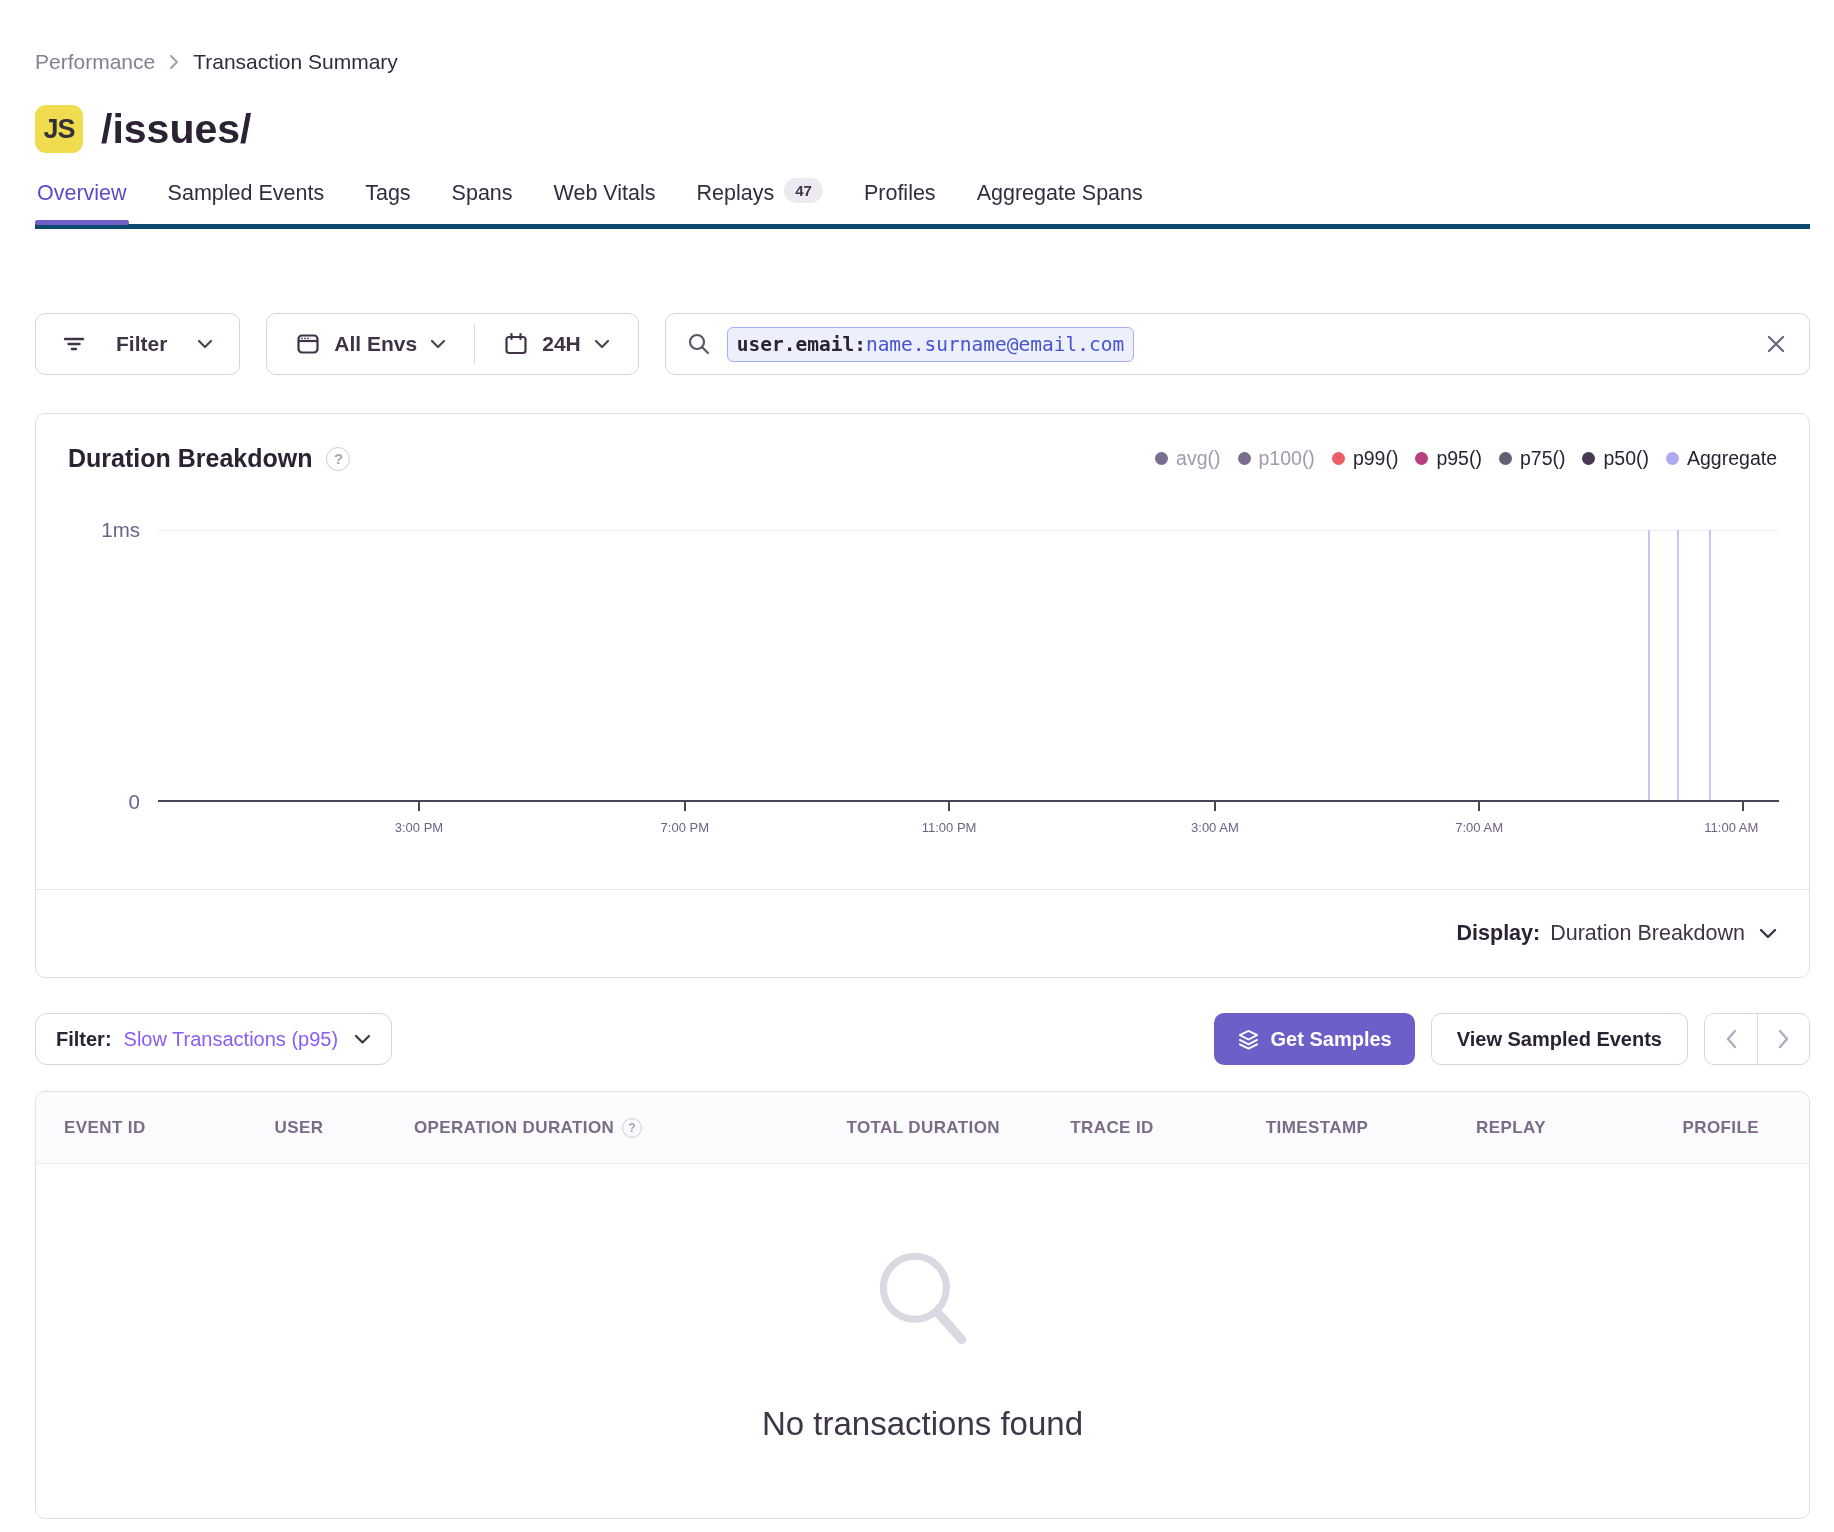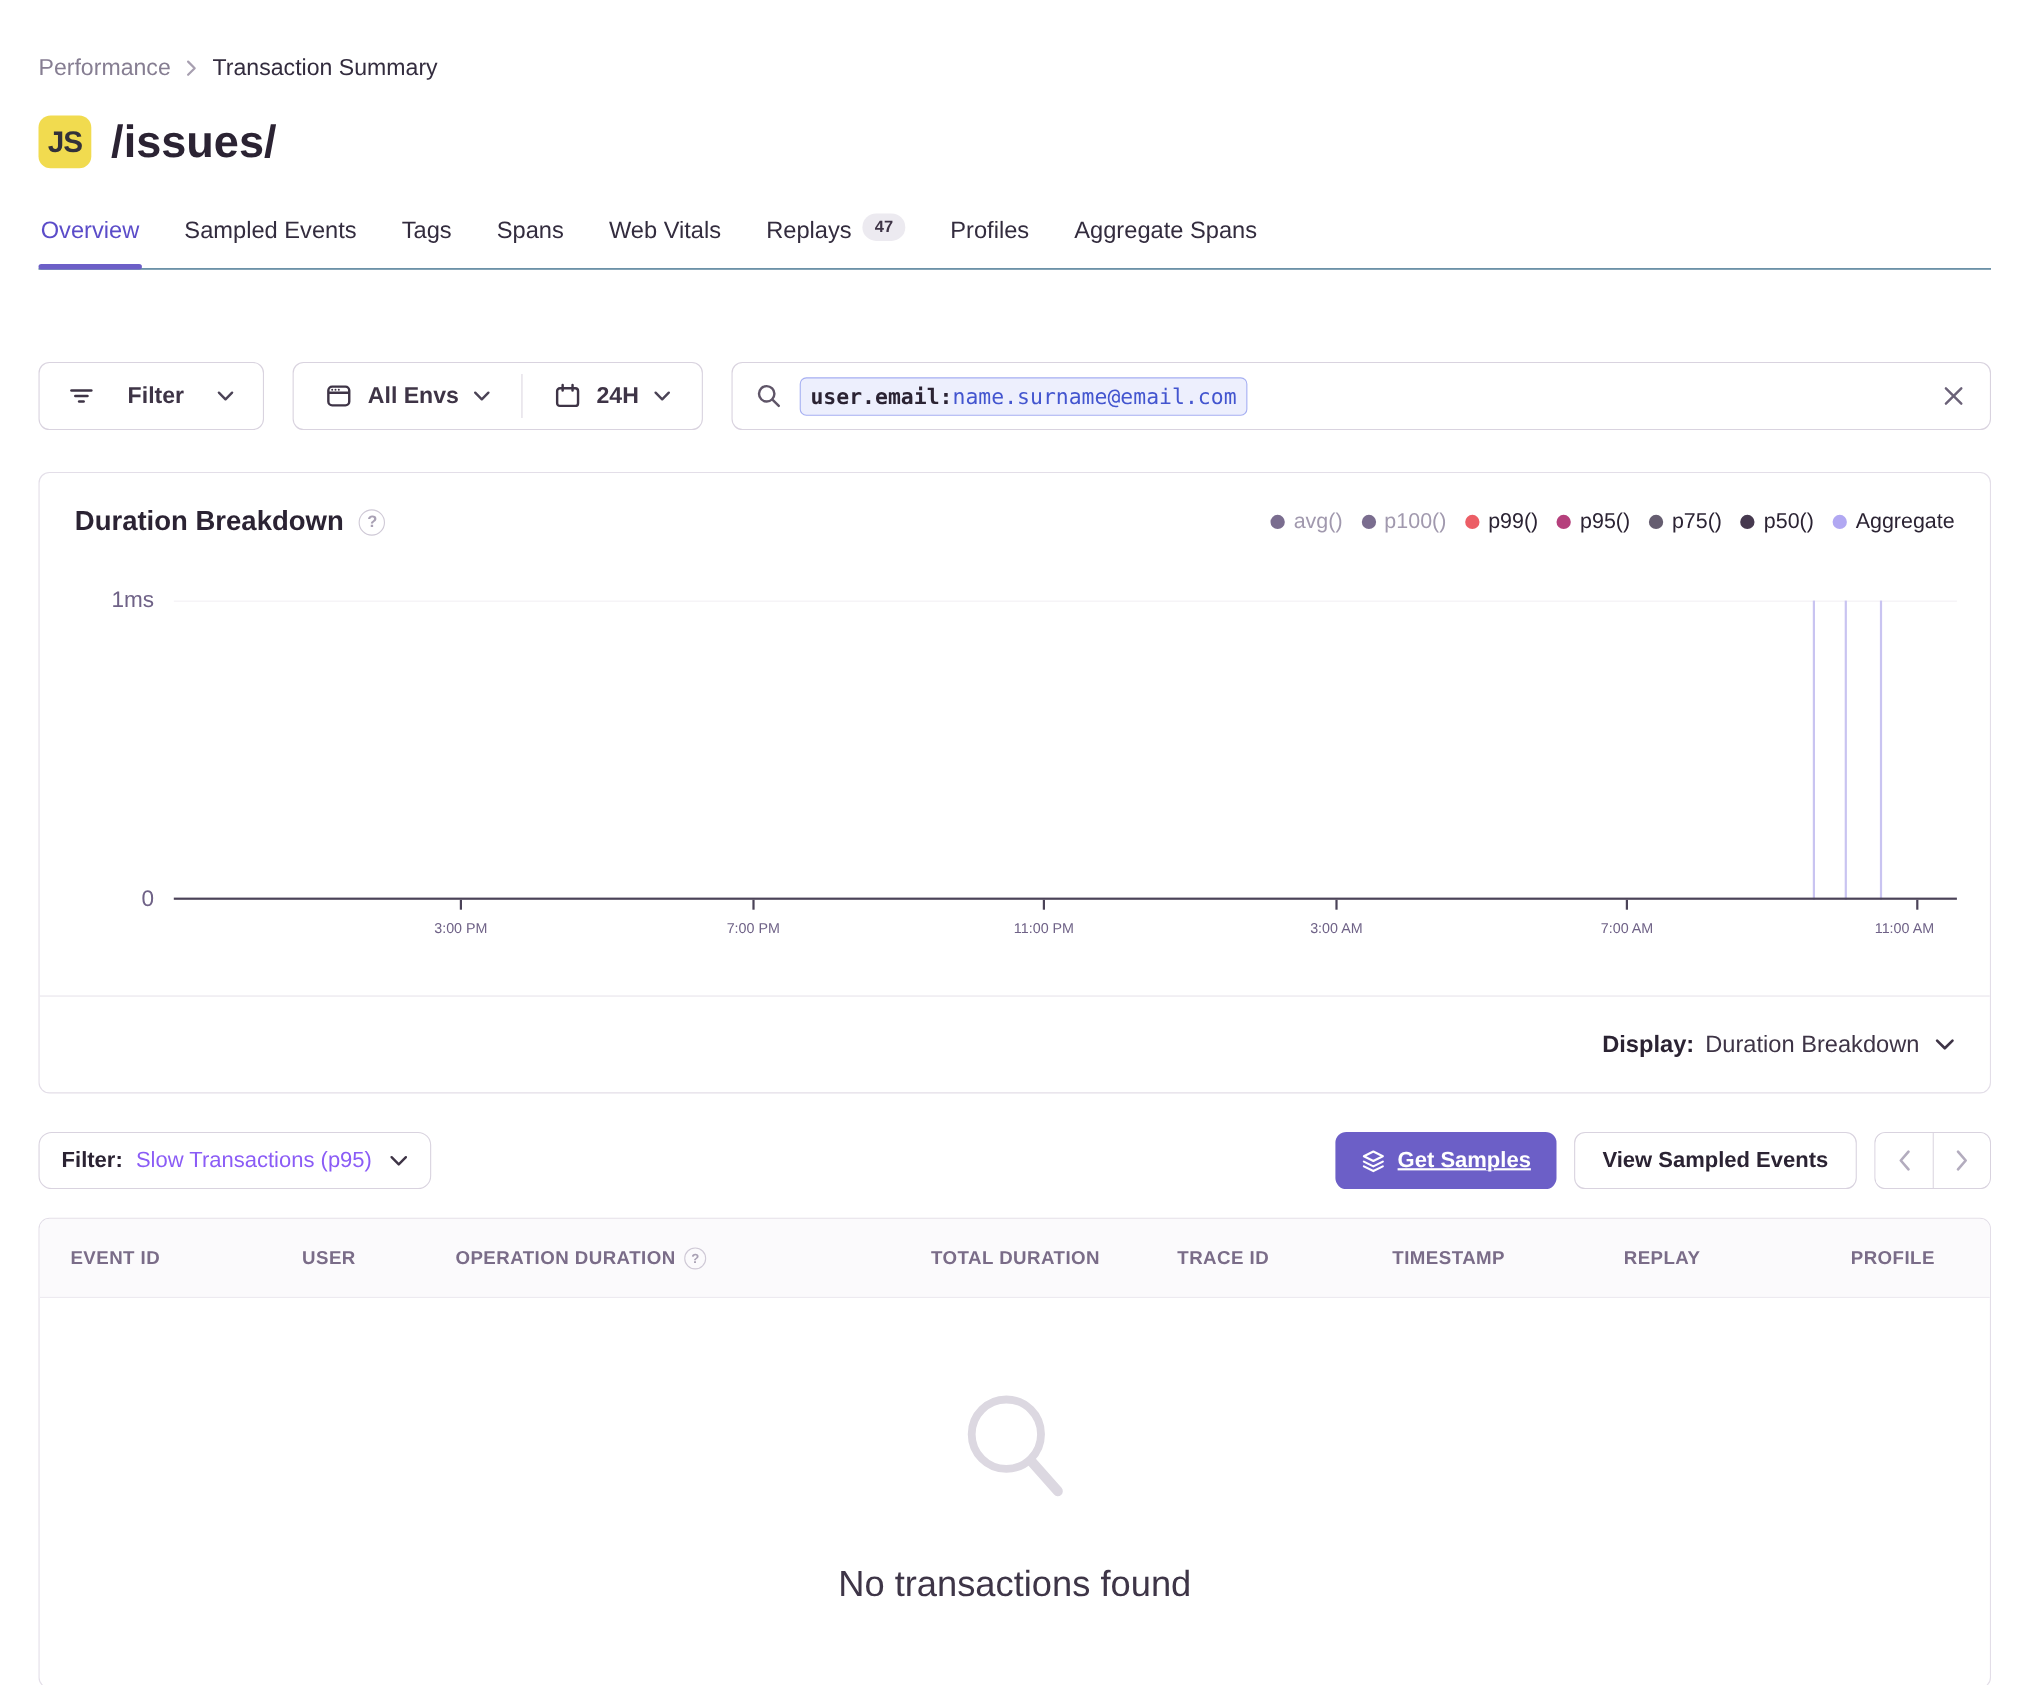--- a/index.html
+++ b/index.html
@@ -13,21 +13,21 @@
   .crumb-current { color: #332C3E; }
   .bc-sep { color: #A79FB0; display: flex; }
 
   
   .title-row { display: flex; align-items: center; gap: 18px; margin-top: 27px; height: 52px; }
   .js-badge { width: 48px; height: 48px; border-radius: 11px; background: #F1DB4F; color: #32313A;
     font-weight: 800; font-size: 27px; display: flex; align-items: center; justify-content: center; letter-spacing: -1px; }
   .page-title { font-size: 41px; font-weight: 700; color: #2B2333; }
 
   
-  .tabs { display: flex; gap: 37px; margin-top: 40px; border-bottom: 1px solid #0c4a6e; height: 50px; }
+  .tabs { display: flex; gap: 37px; margin-top: 24px; border-bottom: 5px solid #0c4a6e; height: 50px; }
   .tab { position: relative; font-size: 21.5px; color: #332C3E; padding: 2px 2px 0 2px; cursor: pointer;
     display: flex; align-items: flex-start; gap: 10px; }
   .tab.active { color: #5B4CC9; }
   .tab.active::after { content: ""; position: absolute; left: 0; right: 0; bottom: -1px; height: 5px;
     background: #6C5FC7; border-radius: 4px; }
   .tab-badge { background: #ECEAF0; border-radius: 14px; padding: 4px 11px; font-size: 15px; font-weight: 700;
     color: #3E3446; margin-top: -3px; }
 
   
   .toolbar { display: flex; gap: 26px; margin-top: 84px; height: 62px; }
@@ -86,21 +86,21 @@
   
   .controls-row { margin-top: 35px; height: 52px; display: flex; justify-content: space-between; align-items: center; }
   .filter-select { display: flex; align-items: center; gap: 12px; height: 52px; padding: 0 20px;
     border: 1px solid #D9D3DF; border-radius: 12px; background: #fff; font-size: 20px; cursor: pointer;
     font-family: "Liberation Sans", sans-serif; }
   .fs-label { font-weight: 700; color: #2B2333; text-align: center; }
   .fs-value { color: #8b5cf6; }
   .controls-right { display: flex; align-items: center; gap: 16px; }
   .btn-primary { display: flex; align-items: center; gap: 11px; height: 52px; padding: 0 23px; border: none;
     border-radius: 10px; background: #6C5FC7; color: #fff; font-size: 20px; font-weight: 700; cursor: pointer;
-    font-family: "Liberation Sans", sans-serif; text-decoration: underline; }
+    font-family: "Liberation Sans", sans-serif; }
   .btn-default { height: 52px; padding: 0 25px; border: 1px solid #D9D3DF; border-radius: 10px; background: #fff;
     color: #2B2333; font-size: 20px; font-weight: 700; cursor: pointer; font-family: "Liberation Sans", sans-serif; }
   .pager { display: flex; border: 1px solid #D9D3DF; border-radius: 10px; overflow: hidden; }
   .pager button { width: 52px; height: 50px; background: #fff; border: none; display: flex; align-items: center;
     justify-content: center; cursor: pointer; }
   .pager button + button { border-left: 1px solid #DDD7E2; }
 
   
   .table-card { margin-top: 26px; height: 428px; border: 1px solid #E3DEE8; border-radius: 10px; overflow: hidden; }
   .thead { display: grid; grid-template-columns: 170px 130px 300px 336px 224px 186px 202px 1fr;

